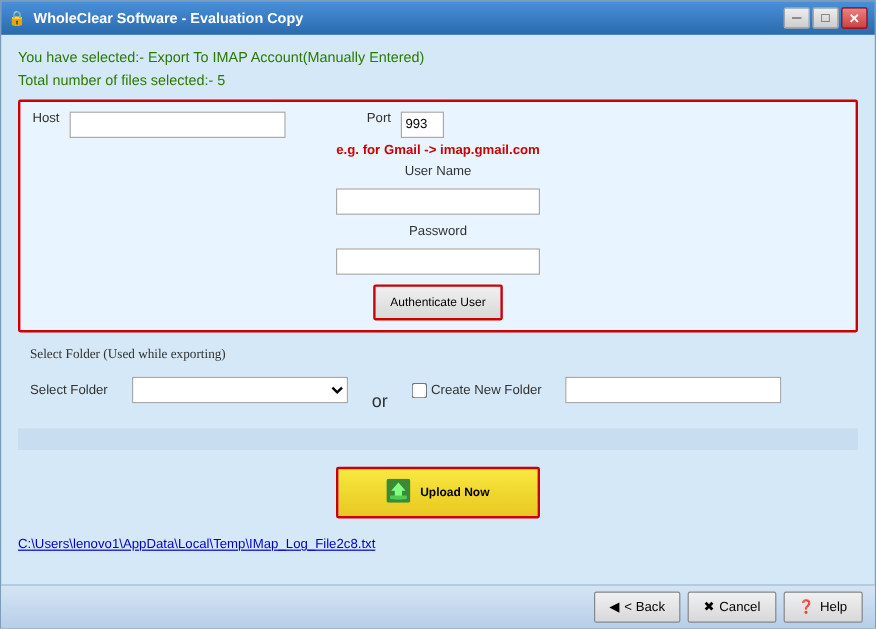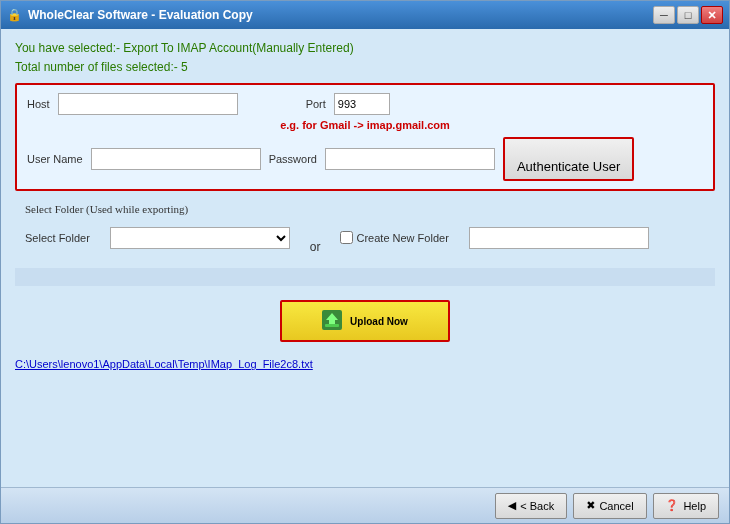--- a/index.html
+++ b/index.html
@@ -83,61 +83,62 @@
       padding: 8px 10px;
       border-radius: 2px;
     }
     .section-title {
       font-size: 11px;
       color: #333;
       margin-bottom: 8px;
     }
     .imap-row1 {
       display: flex;
-      align-items: center;
+      align-items: flex-start;
       gap: 8px;
       margin-bottom: 4px;
     }
     .imap-row2 {
       display: flex;
       align-items: center;
       justify-content: center;
       margin-bottom: 6px;
     }
     .gmail-hint {
       color: #cc0000;
       font-size: 11px;
       font-weight: bold;
     }
     .imap-row3 {
       display: flex;
       align-items: center;
       gap: 8px;
+      flex-direction: column;
     }
     label {
       color: #333;
       font-size: 11px;
       white-space: nowrap;
     }
     input[type="text"], input[type="password"] {
       border: 1px solid #aaa;
       background: white;
       height: 22px;
       font-size: 11px;
       padding: 0 3px;
     }
     .host-input { width: 180px; }
-    .port-input { width: 56px; }
+    .port-input { width: 36px; }
     .username-input { width: 170px; }
     .password-input { width: 170px; }
     .auth-btn {
       background: linear-gradient(to bottom, #f0f0f0, #d8d8d8);
       border: 2px solid #cc0000;
-      padding: 20px 12px;
-      font-size: 13px;
+      padding: 8px 12px;
+      font-size: 10px;
       cursor: pointer;
       color: #000;
       height: 30px;
       border-radius: 2px;
     }
     .folder-section {
       background: #d4e8f7;
       padding: 6px 10px;
     }
     .folder-section-title {
@@ -160,21 +161,21 @@
     }
     .new-folder-input {
       width: 180px;
       height: 22px;
       border: 1px solid #aaa;
       background: white;
       font-size: 11px;
       padding: 0 3px;
     }
     .or-text {
-      font-size: 12px;
+      font-size: 15px;
       color: #333;
       margin-top: 19px;
     }
     .checkbox-label {
       display: flex;
       align-items: center;
       gap: 3px;
       font-size: 11px;
       color: #333;
     }

